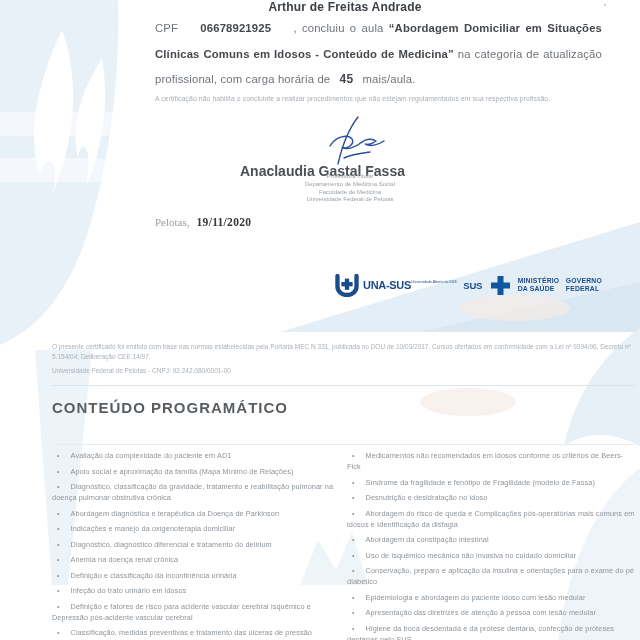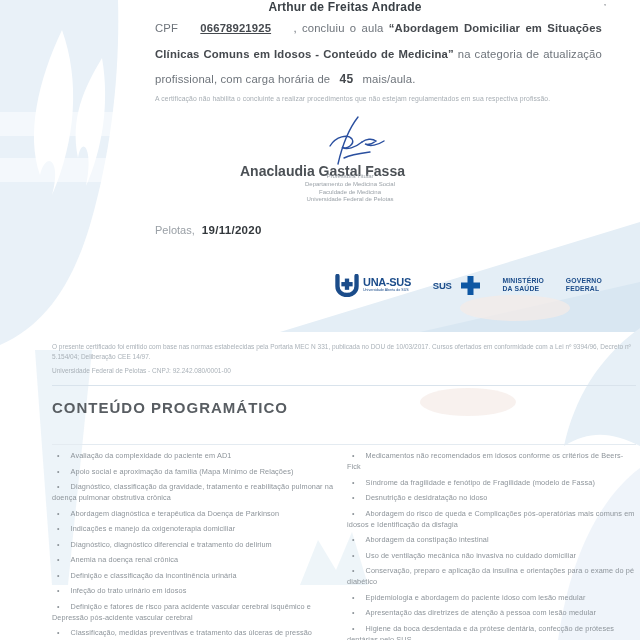--- a/index.html
+++ b/index.html
@@ -12,38 +12,38 @@
   .wm{position:absolute;left:0;top:0;z-index:0;pointer-events:none;}
   .layer{position:absolute;left:0;top:0;width:640px;height:640px;z-index:1;padding-left:44px;}
 
   
   .student-name{left:140px;top:0;width:410px;text-align:center;
     font-size:12px;font-weight:bold;color:#3a4046;letter-spacing:.2px;}
   .corner-mark{left:604px;top:2px;font-size:9px;color:#6b7076;}
   .cert-body{left:155px;top:16px;width:447px;margin:0;text-align:justify;
     font-size:11.3px;line-height:25.5px;color:#6e747b;letter-spacing:.15px;}
   .cert-body b{color:#45494e;font-weight:bold;}
-  .cert-body .cpf{margin:0 17px;text-decoration:underline;}
+  .cert-body .cpf{margin:0 17px;}
   .cert-body .hours{margin:0 6px;font-size:12px;}
   .disclaimer{left:155px;top:95px;width:452px;font-size:6.8px;color:#a7aeb4;letter-spacing:.1px;}
 
   .signature{left:318px;top:114px;}
   .sig-name{left:240px;top:163px;width:220px;text-align:left;
     font-size:14px;font-weight:bold;color:#4b5055;}
   .sig-titles{left:240px;top:173px;width:220px;text-align:center;
     font-size:6px;line-height:7.8px;color:#9ba2a8;}
 
-  .date-line{left:155px;top:224px;font-size:11px;color:#9aa0a6;}
+  .date-line{left:155px;top:216px;font-size:11px;color:#9aa0a6;font-family:Liberation Serif, serif;}
   .date-line b{font-size:11.5px;color:#33383c;margin-left:7px;letter-spacing:.3px;}
 
   
   .logos{left:334px;top:261px;width:268px;height:48px;display:flex;
     align-items:center;justify-content:space-between;}
   .logo-unasus{display:flex;align-items:center;gap:3px;}
-  .unasus-text{display:flex;flex-direction:column;line-height:1;}
+  .unasus-text{display:flex;flex-direction:row;line-height:1;}
   .unasus-name{font-size:11px;font-weight:bold;color:#1b4c8a;letter-spacing:-.3px;}
   .unasus-sub{font-size:3.6px;color:#1b4c8a;margin-top:1px;}
   .logo-sus{display:flex;align-items:center;gap:8px;}
   .sus-name{font-size:9.5px;font-weight:bold;color:#1b4c8a;letter-spacing:-.2px;}
   .gov-text{font-size:6.8px;font-weight:bold;color:#1b4c8a;line-height:8.5px;letter-spacing:.2px;}
 
   
   .legal{left:52px;top:342px;width:588px;font-size:6.5px;line-height:10px;color:#a9b1b8;}
   .institution{left:52px;top:367px;width:500px;font-size:6.5px;color:#a9b1b8;}
   .divider{left:52px;top:385px;width:584px;height:1px;background:#d9e3ec;}
@@ -182,21 +182,21 @@
         <div class="col-item"><span class="bullet">•</span><span>Medicamentos não recomendados em idosos conforme os critérios de Beers-Fick</span></div>
 
         <div class="col-item"><span class="bullet">•</span><span>Síndrome da fragilidade e fenótipo de Fragilidade (modelo de Fassa)</span></div>
 
         <div class="col-item"><span class="bullet">•</span><span>Desnutrição e desidratação no idoso</span></div>
 
         <div class="col-item"><span class="bullet">•</span><span>Abordagem do risco de queda e Complicações pós-operatórias mais comuns em idosos e Identificação da disfagia</span></div>
 
         <div class="col-item"><span class="bullet">•</span><span>Abordagem da constipação intestinal</span></div>
 
-        <div class="col-item"><span class="bullet">•</span><span>Uso de ventilação mecânica não invasiva no cuidado domiciliar</span></div>
+        <div class="col-item"><span class="bullet">•</span><span>Uso de isquêmico mecânica não invasiva no cuidado domiciliar</span></div>
 
         <div class="col-item"><span class="bullet">•</span><span>Conservação, preparo e aplicação da insulina e orientações para o exame do pé diabético</span></div>
 
         <div class="col-item"><span class="bullet">•</span><span>Epidemiologia e abordagem do paciente idoso com lesão medular</span></div>
 
         <div class="col-item"><span class="bullet">•</span><span>Apresentação das diretrizes de atenção à pessoa com lesão medular</span></div>
 
         <div class="col-item"><span class="bullet">•</span><span>Higiene da boca desdentada e da prótese dentária, confecção de próteses dentárias pelo SUS</span></div>
       </div>
   </div>

